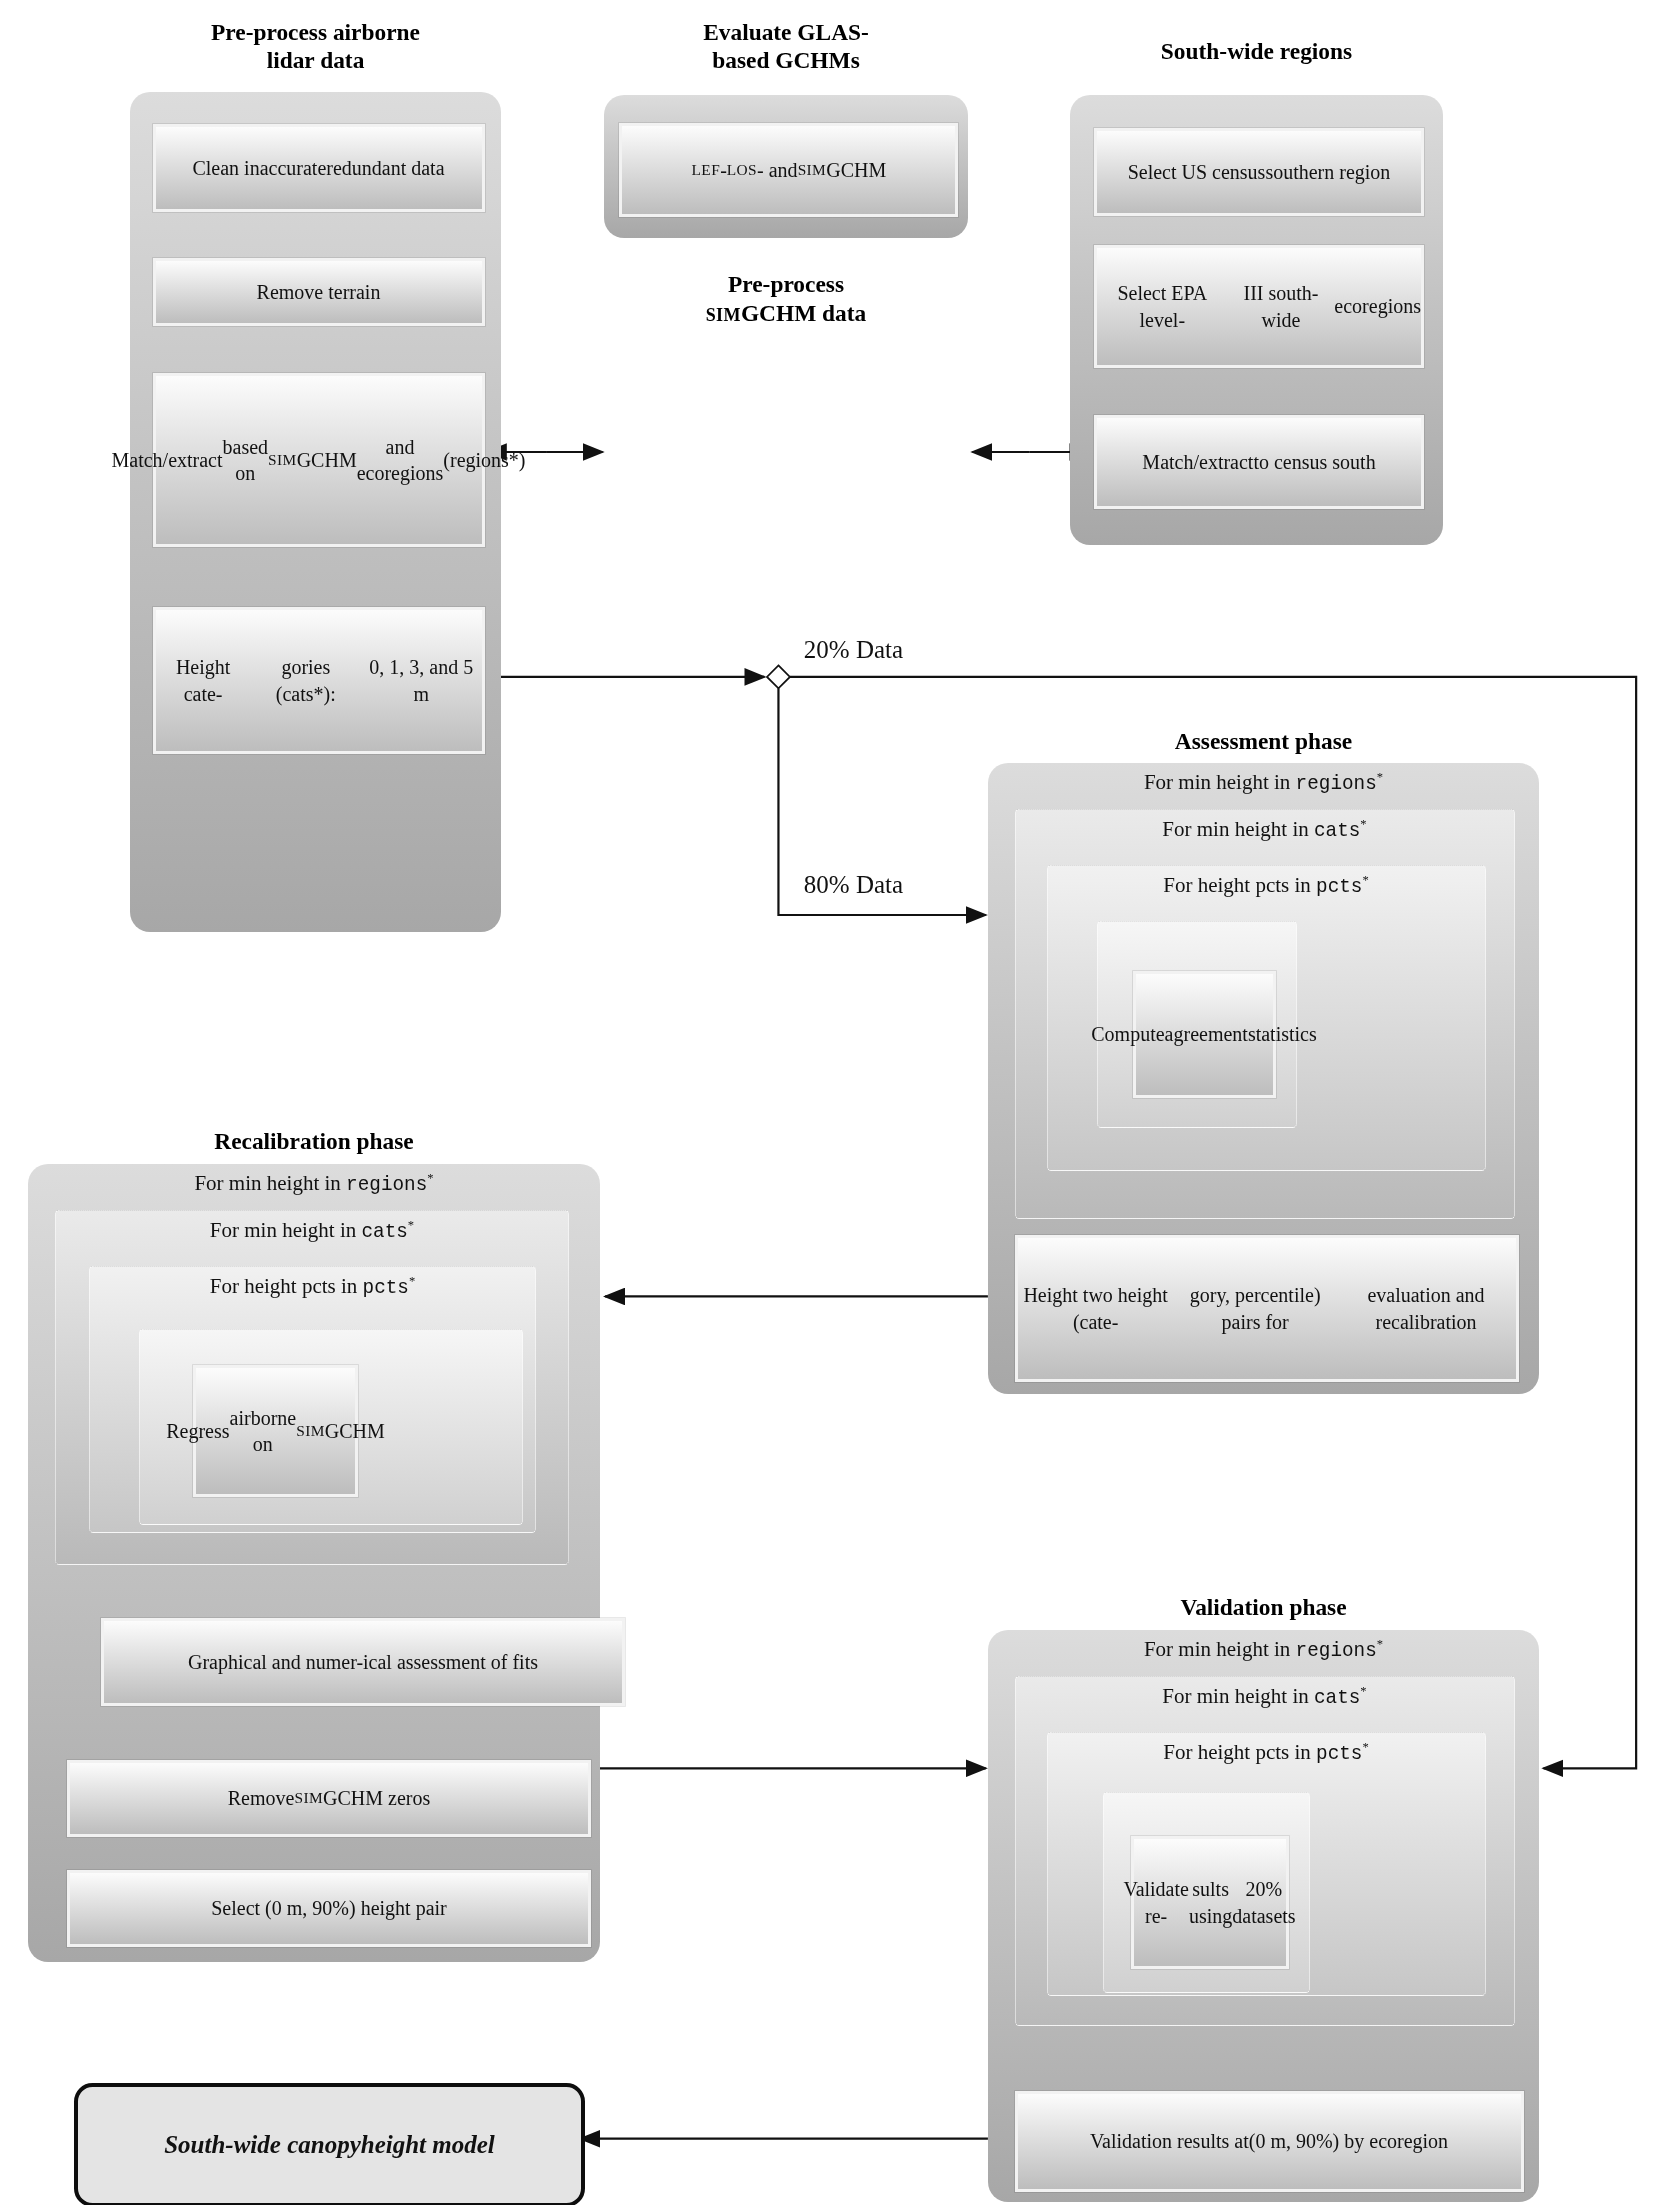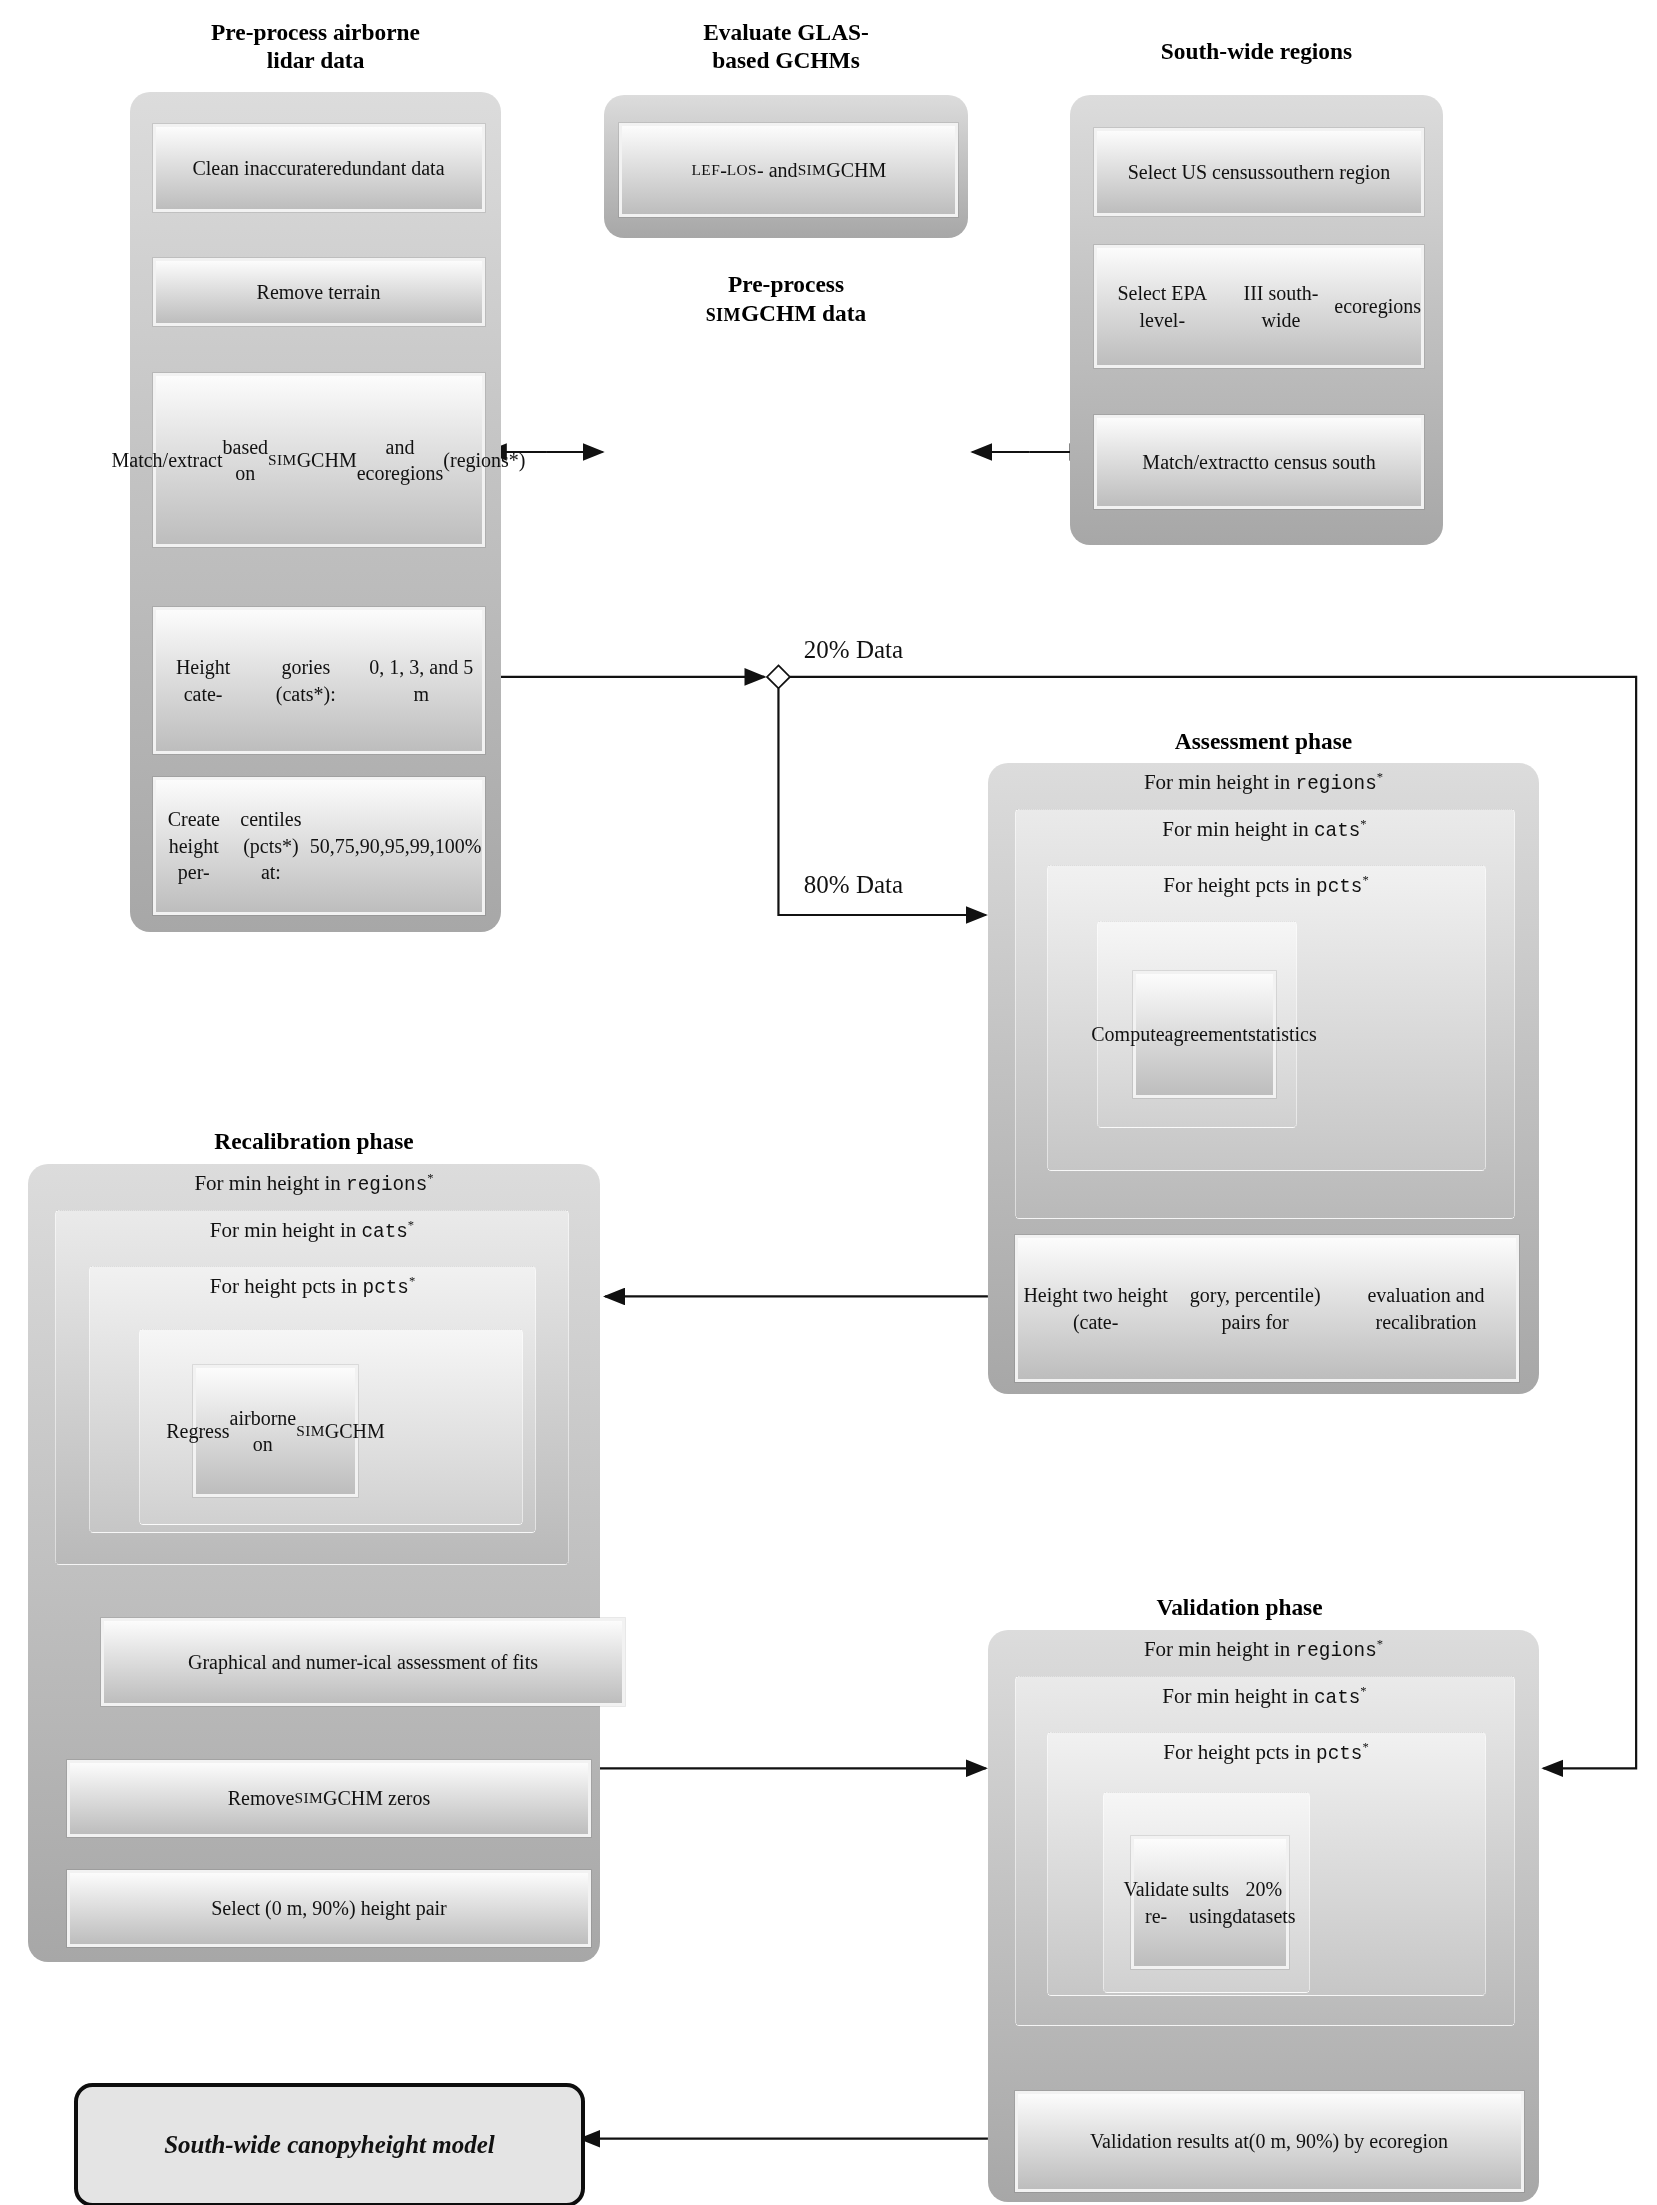--- a/index.html
+++ b/index.html
@@ -54,21 +54,21 @@
 
   <div class="edge-label" style="left:761px;top:636px;width:185px;">20% Data</div>
   <div class="edge-label" style="left:761px;top:871px;width:185px;">80% Data</div>
 
   <div class="title" style="left:130px;top:17.6px;width:371px;"><span>Pre-process airborne</span><br><span>lidar data</span></div>
   <div class="title" style="left:604px;top:17.6px;width:364px;"><span>Evaluate GLAS-</span><br><span>based GCHMs</span></div>
   <div class="title" style="left:1070px;top:37px;width:373px;">South-wide regions</div>
   <div class="title" style="left:604px;top:270px;width:364px;"><span>Pre-process</span><br><span class="sc">sim</span><span>GCHM data</span></div>
   <div class="title" style="left:988px;top:727px;width:551px;">Assessment phase</div>
   <div class="title" style="left:28px;top:1127px;width:572px;">Recalibration phase</div>
-  <div class="title" style="left:964px;top:1593px;width:551px;">Validation phase</div>
+  <div class="title" style="left:988px;top:1593px;width:551px;">Validation phase</div>
 
   <div class="container" style="left:130px;top:92px;width:371px;height:840px;">
     <div class="box" style="left:22.5px;top:32px;width:326px;height:82px;">
         <span>Clean inaccurate</span>
         <br>
         <span>redundant data</span>
       </div>
     <div class="box" style="left:22.5px;top:166px;width:326px;height:62px;">
         <span>Remove terrain</span>
       </div>
@@ -82,27 +82,20 @@
         <span>and ecoregions</span>
         <br>
         <span>(regions*)</span>
       </div>
     <div class="box" style="left:22.5px;top:515px;width:326px;height:141px;">
         <span>Height cate-</span>
         <br>
         <span>gories (cats*):</span>
         <br>
         <span>0, 1, 3, and 5 m</span>
-      </div>
-    <div class="box" style="left:22.5px;top:685px;width:326px;height:132px;">
-        <span>Create height per-</span>
-        <br>
-        <span>centiles (pcts*) at:</span>
-        <br>
-        <span>50,75,90,95,99,100%</span>
       </div>
   </div>
 
   <div class="container" style="left:604px;top:95px;width:364px;height:143px;">
     <div class="box" style="left:15.4px;top:28px;width:333px;height:88px;">
         <span class="sc">lef</span>
         <span>- </span>
         <span class="sc">los</span>
         <span>- and</span>
         <br>

